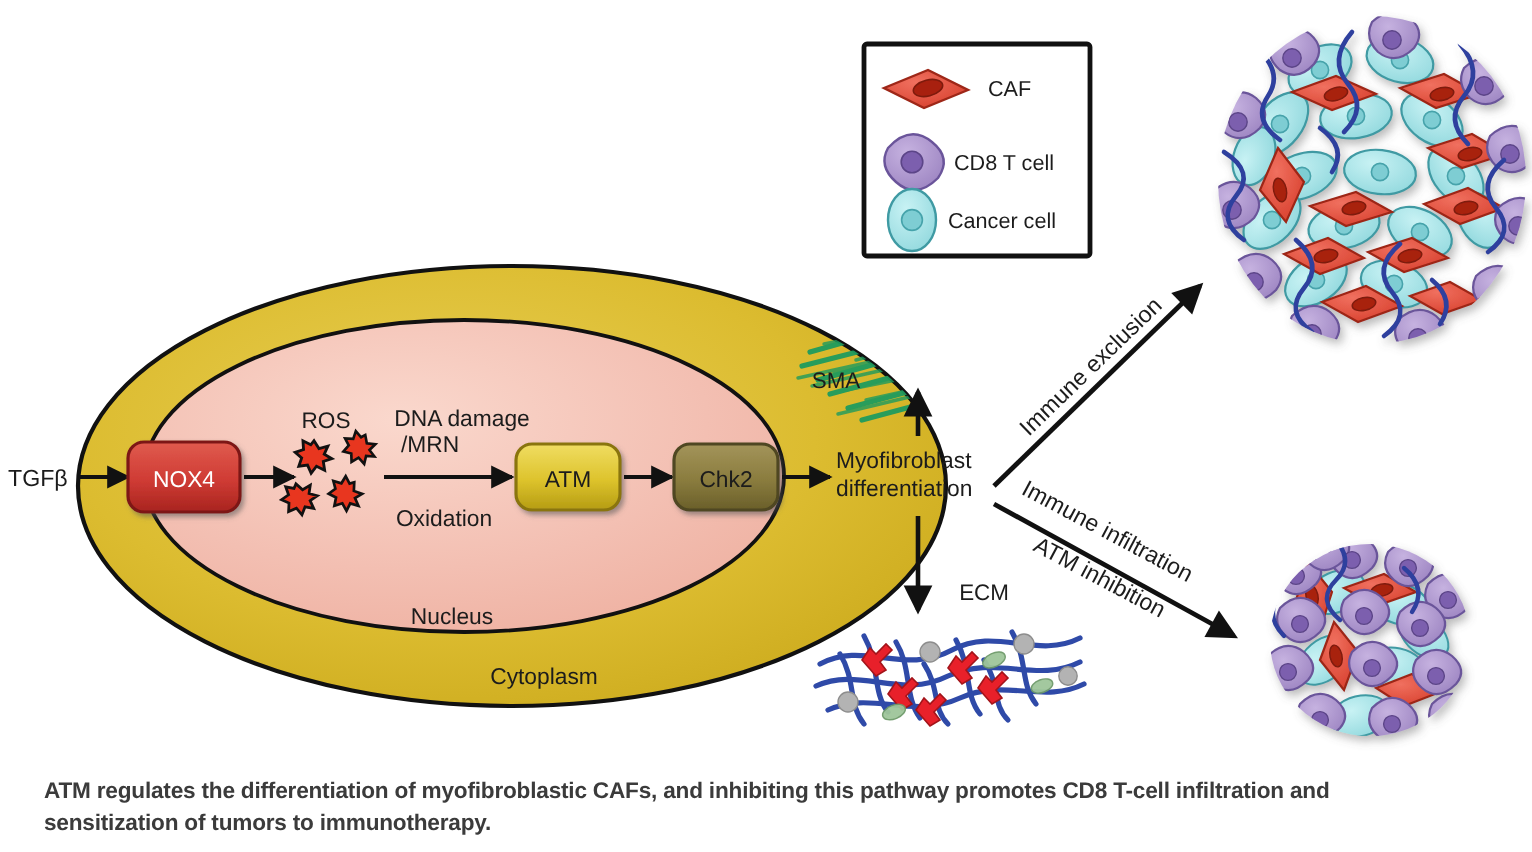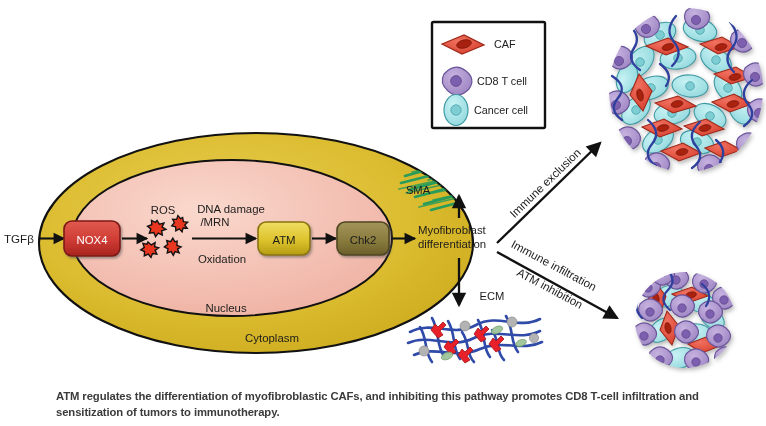--- a/index.html
+++ b/index.html
@@ -24,21 +24,21 @@
   svg { display: block; }
 
   .lbl {
     font-family: "Liberation Sans", sans-serif;
     fill: #1c1c1c;
   }
   .lbl-white { fill: #ffffff; }
 
   #caption {
     position: absolute;
-    left: 56px;
+    left: 22px;
     top: 388px;
     width: 700px;
     font-family: "Liberation Sans", sans-serif;
     font-size: 11.3px;
     font-weight: bold;
     color: #3b3b3b;
     line-height: 1.42;
     letter-spacing: -0.1px;
   }
 </style>

